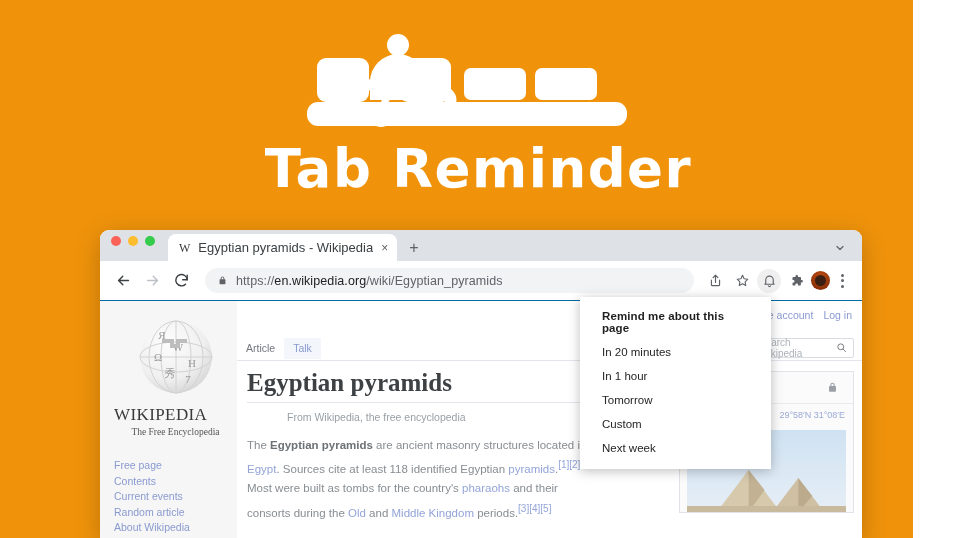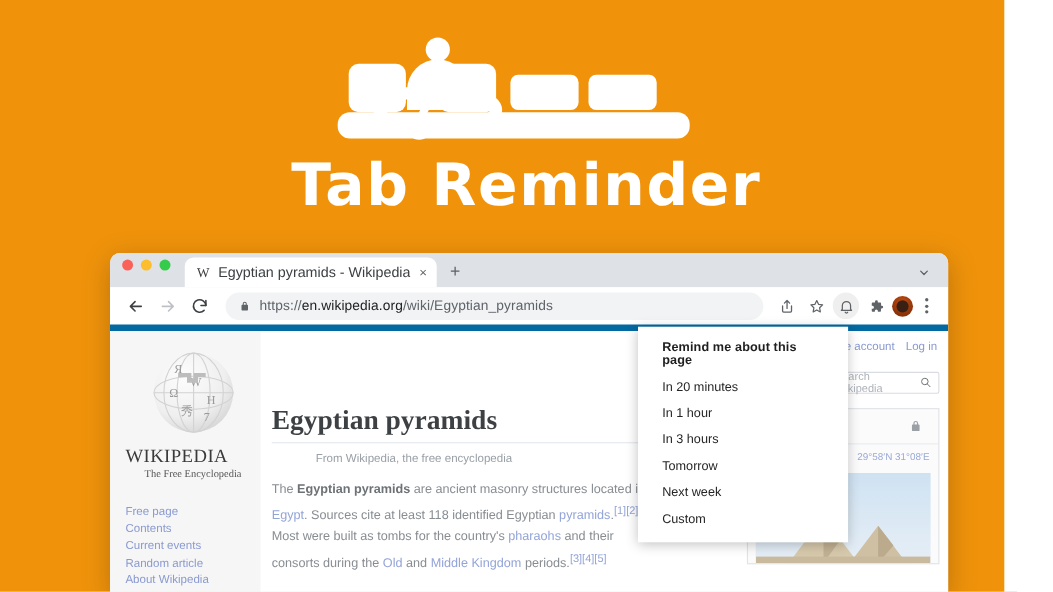--- a/index.html
+++ b/index.html
@@ -100,21 +100,21 @@
     width: 12px; height: 12px; color: #5f6368;
   }
 
   
   #toolbar {
     height: 40px;
     background: #FFFFFF;
     display: flex; align-items: center;
     padding: 0 11px 0 10px;
     gap: 3px;
-    border-bottom: 6px solid #0369a1;
+    border-bottom: 1px solid #0369a1;
   }
   .navbtn {
     width: 26px; height: 26px;
     display: flex; align-items: center; justify-content: center;
     border-radius: 50%;
   }
   .navbtn svg { width: 17px; height: 17px; }
   .ic-dark  { stroke: #3c4043; }
   .ic-gray  { stroke: #bdc1c6; }
 
@@ -481,20 +481,24 @@
 
         <div id="wiki-userbar">
           <svg id="wiki-person-icon" viewBox="0 0 24 24" fill="currentColor">
             <circle cx="12" cy="7.5" r="4"></circle>
               <path d="M3.8 21a8.2 8.2 0 0116.4 0z"></path>
           </svg>
           <span>Create account</span>
           <span>Log in</span>
         </div>
 
+        <div id="wiki-tabrow">
+          <span class="wtab">Article</span>
+          <span class="wtab active-blue">Talk</span>
+        </div>
 
         <div id="wiki-rightctl">
           <span class="wtab-r">Read</span>
           <span class="wtab-r sel">View</span>
           <div id="wiki-search">
             <span id="wiki-search-ph">Search Wikipedia</span>
             <svg id="wiki-search-icon" viewBox="0 0 24 24" fill="none" stroke="currentColor" stroke-width="2">
               <circle cx="10.5" cy="10.5" r="6.5"></circle>
                 <path d="M15.4 15.4L21 21" stroke-linecap="round"></path>
             </svg>
@@ -527,19 +531,18 @@
 
       </div>
 
     </div>
   </div>
 
   <div id="reminder-menu">
     <div id="menu-heading">Remind me about this page</div>
     <div class="menu-item">In 20 minutes</div>
     <div class="menu-item">In 1 hour</div>
-    <div class="menu-item">In 3 hours</div>
     <div class="menu-item">Tomorrow</div>
+    <div class="menu-item">Custom</div>
     <div class="menu-item">Next week</div>
-    <div class="menu-item">Custom</div>
   </div>
 
 </div>
 
 </body></html>

